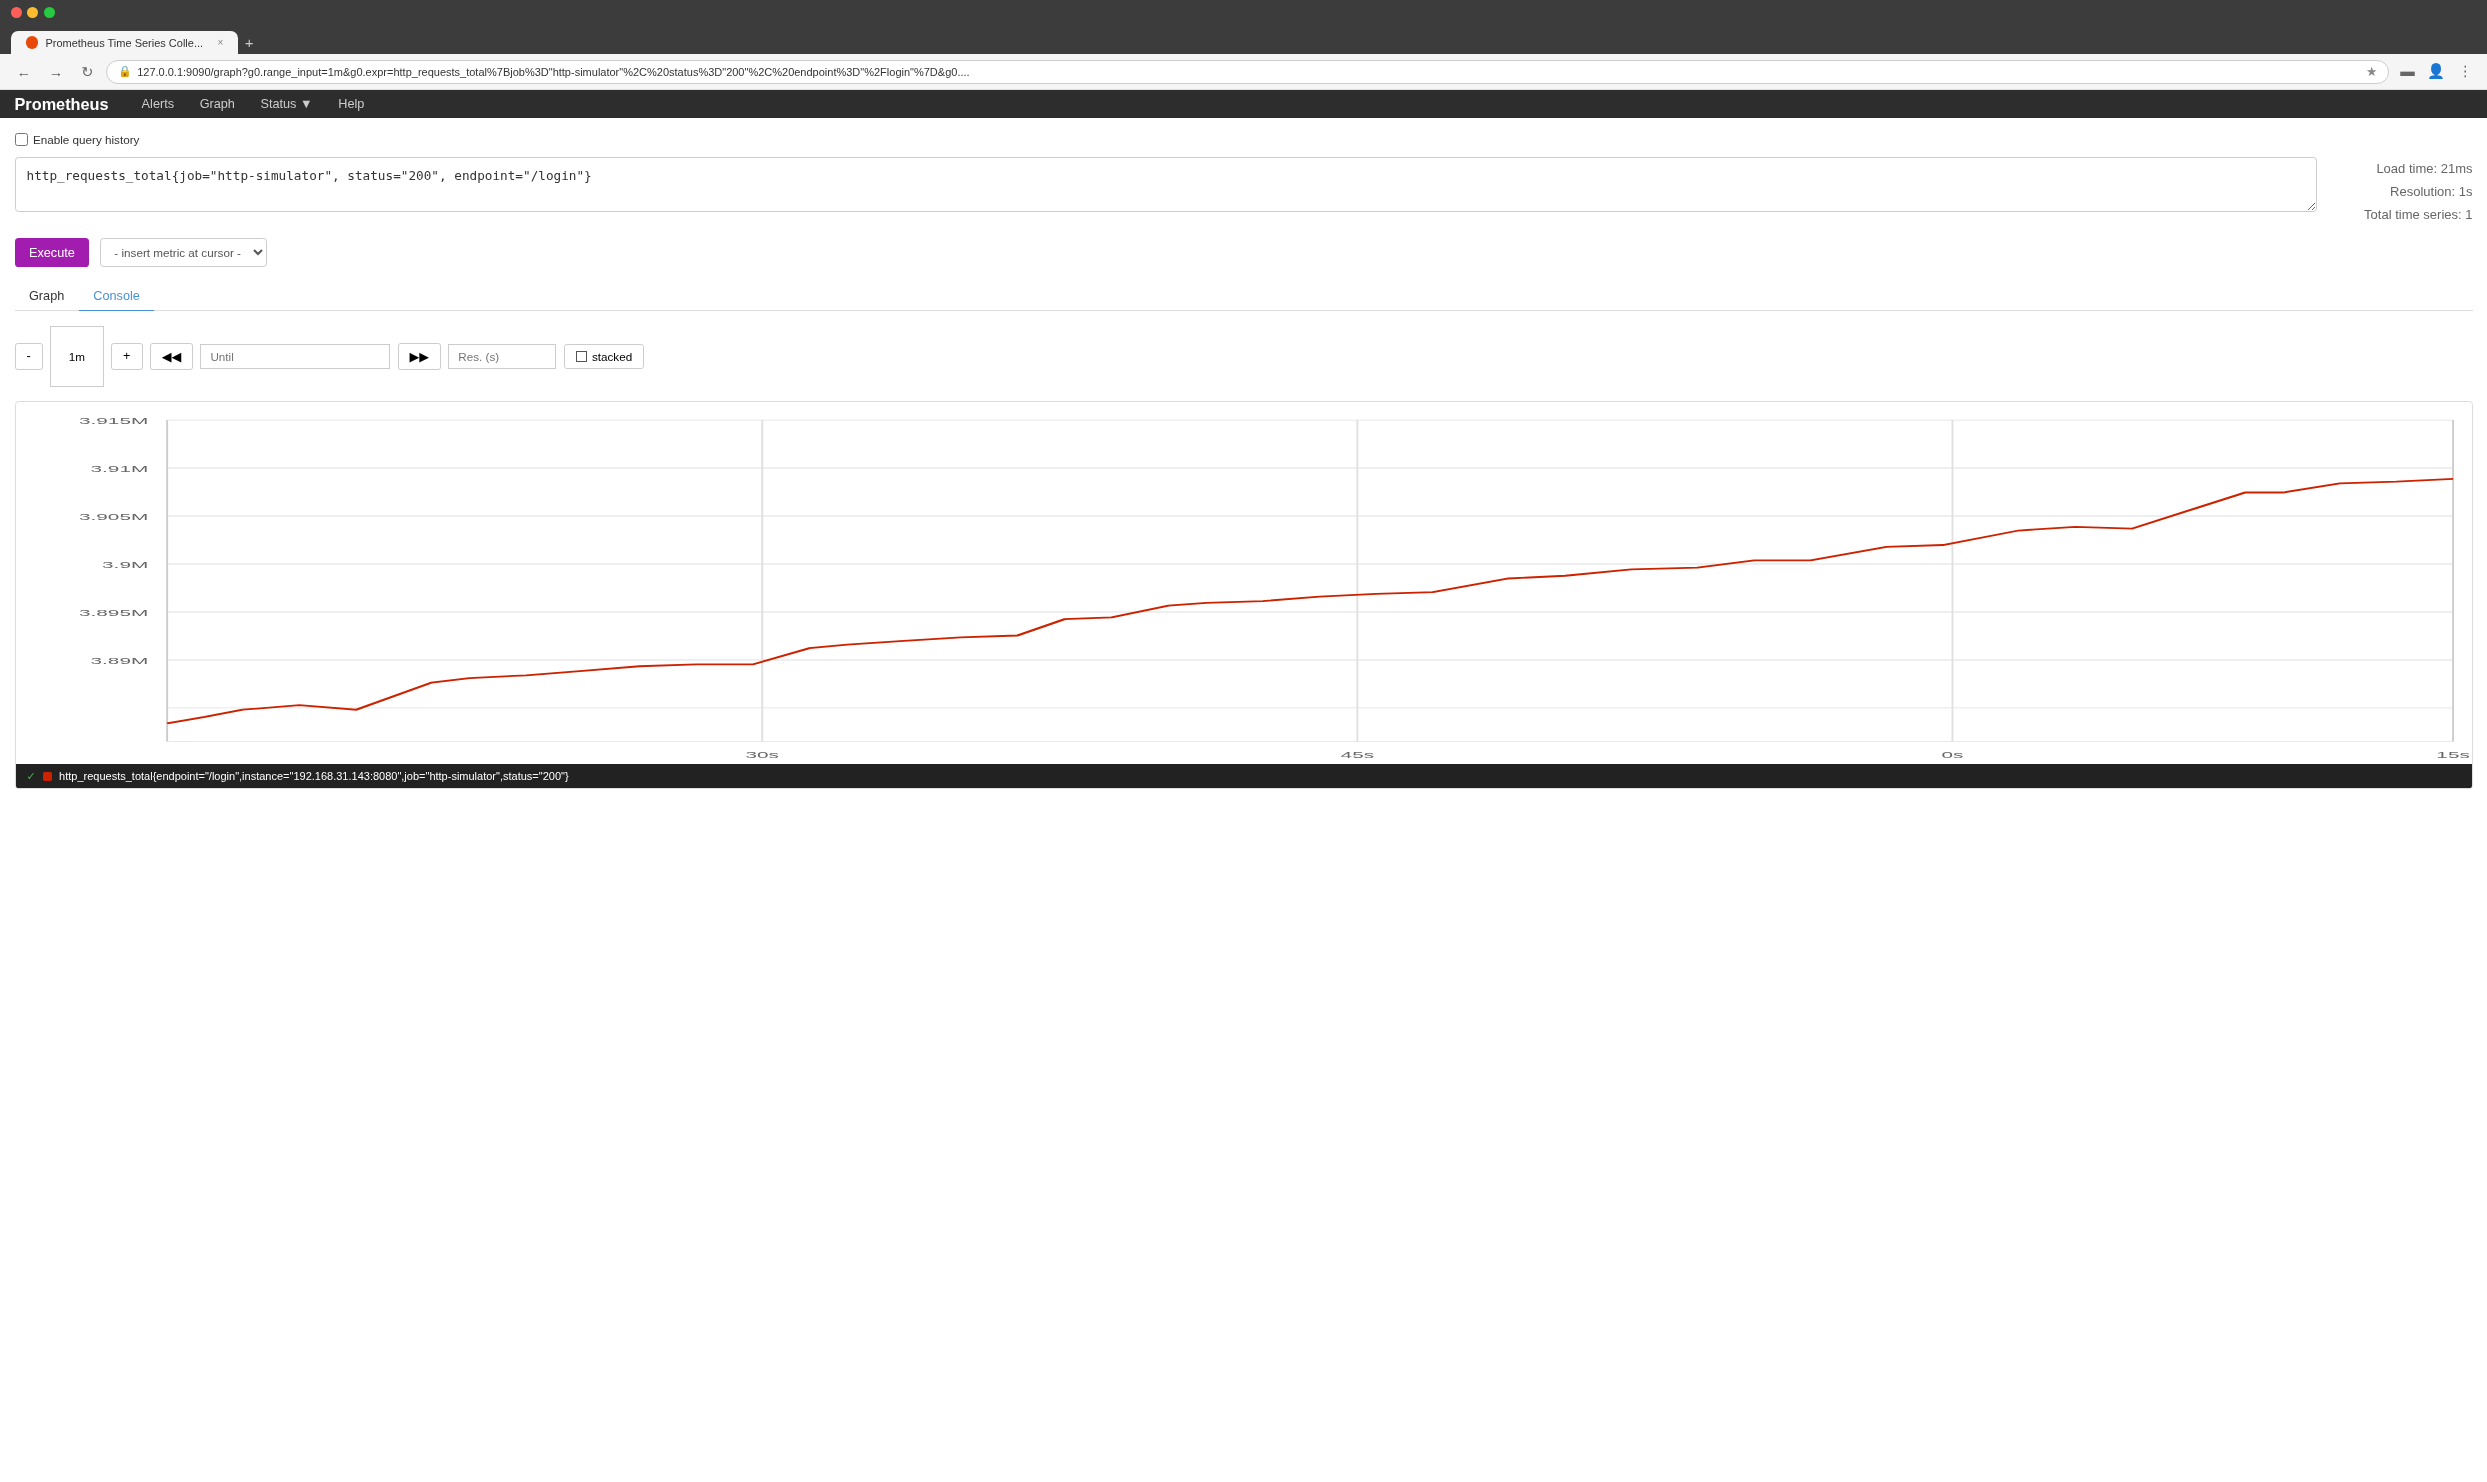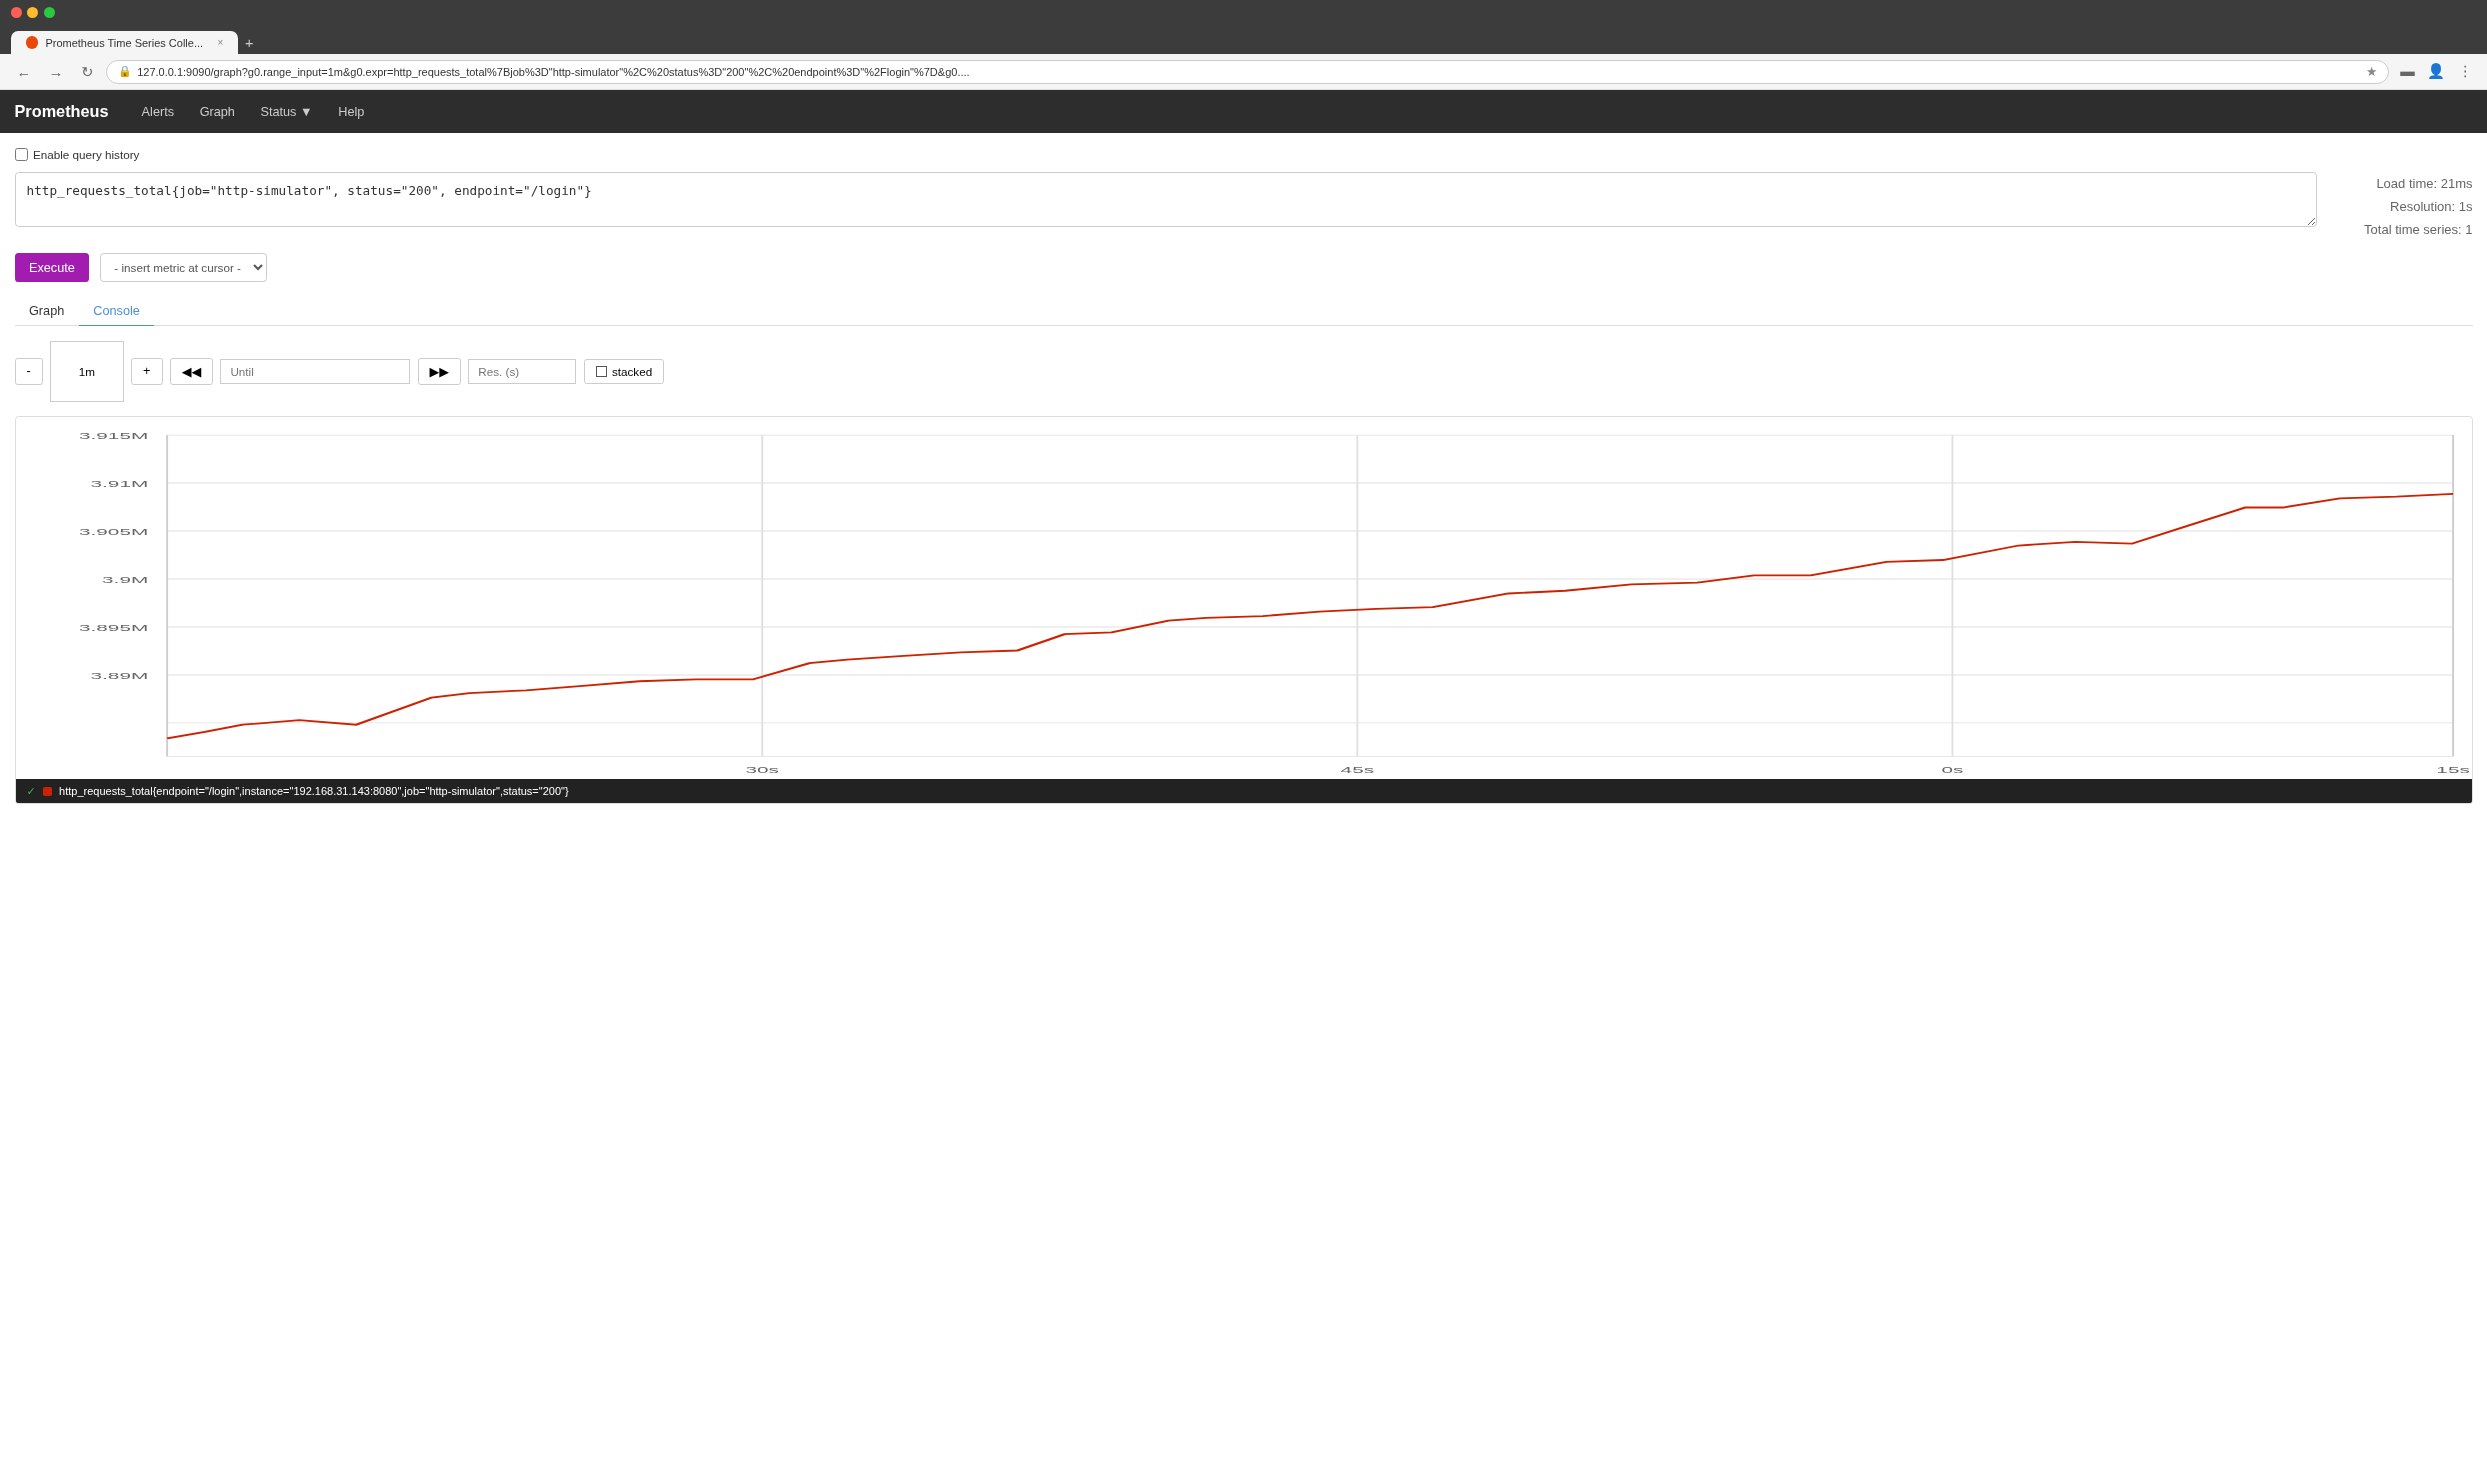--- a/index.html
+++ b/index.html
@@ -21,21 +21,21 @@
     .browser-toolbar { background: #f5f5f5; padding: 5.4px 11px; display: flex; align-items: center; gap: 7.2px; border-bottom: 0.9px solid #ddd; }
     .nav-btn { background: none; border: none; color: #666; font-size: 14.5px; cursor: pointer; padding: 1.8px 5.4px; }
     .nav-btn:disabled { color: #ccc; cursor: default; }
     .address-bar { flex: 1; border: 0.9px solid #ccc; border-radius: 18px; padding: 3.6px 11px; font-size: 11px; color: #333; background: white; display: flex; align-items: center; gap: 5.4px; }
     .address-bar-icon { color: #666; font-size: 11px; }
     .address-text { flex: 1; font-size: 11px; color: #333; overflow: hidden; text-overflow: ellipsis; white-space: nowrap; }
     .toolbar-icons { display: flex; gap: 5.4px; }
     .toolbar-icon { color: #666; font-size: 14.5px; cursor: pointer; padding: 1.8px 3.6px; }
 
     
-    .app-nav { background: #2d2d2d; display: flex; align-items: center; padding: 0 14.5px; height: 43px; }
+    .app-nav { background: #2d2d2d; display: flex; align-items: center; padding: 0 14.5px; height: 28px; }
     .app-logo { color: white; font-size: 16.3px; font-weight: bold; margin-right: 22px; }
     .nav-items { display: flex; gap: 3.6px; }
     .nav-item { color: #ccc; padding: 7.2px 11px; text-decoration: none; font-size: 12.7px; cursor: pointer; border-radius: 3.6px; }
     .nav-item-dropdown { display: flex; align-items: center; gap: 3.6px; }
 
     
     .app-content { background: white; min-height: calc(100vh - 108px); padding: 14.5px; }
     .query-history { display: flex; align-items: center; gap: 5.4px; margin-bottom: 11px; font-size: 11.7px; color: #333; }
     .query-history input[type="checkbox"] { cursor: pointer; }
 
@@ -50,21 +50,21 @@
 
     
     .tabs { display: flex; border-bottom: 0.9px solid #ddd; margin-bottom: 14.5px; }
     .tab { padding: 7.2px 14.5px; font-size: 12.7px; cursor: pointer; color: #555; border-bottom: 1.8px solid transparent; margin-bottom: -0.9px; }
     .tab-graph { color: #333; border-bottom: 1.8px solid transparent; }
     .tab-console { color: #4a90d9; border-bottom: 1.8px solid #4a90d9; }
 
     
     .graph-controls { display: flex; align-items: center; gap: 7.2px; margin-bottom: 14.5px; }
     .ctrl-btn { border: 0.9px solid #ccc; background: white; padding: 5.4px 11px; cursor: pointer; font-size: 12.7px; border-radius: 2.7px; }
-    .ctrl-input { border: 0.9px solid #ccc; padding: 23px 9px; font-size: 11.7px; width: 74px; text-align: center; }
+    .ctrl-input { border: 0.9px solid #ccc; padding: 23px 9px; font-size: 11.7px; width: 54px; text-align: center; }
     .ctrl-input-until { border: 0.9px solid #ccc; padding: 5.4px 9px; font-size: 11.7px; width: 190px; }
     .ctrl-input-res { border: 0.9px solid #ccc; padding: 5.4px 9px; font-size: 11.7px; width: 108px; }
     .ctrl-stacked { border: 0.9px solid #ccc; padding: 5.4px 11px; font-size: 11.7px; cursor: pointer; display: flex; align-items: center; gap: 5.4px; background: white; border-radius: 2.7px; }
     .stacked-checkbox { width: 11px; height: 11px; border: 0.9px solid #555; display: inline-block; }
 
     
     .chart-container { border: 0.9px solid #ddd; border-radius: 3.6px; background: white; padding: 0; position: relative; margin-bottom: 12px; overflow: hidden; }
     .chart-inner { position: relative; width: 100%; }
 
     

